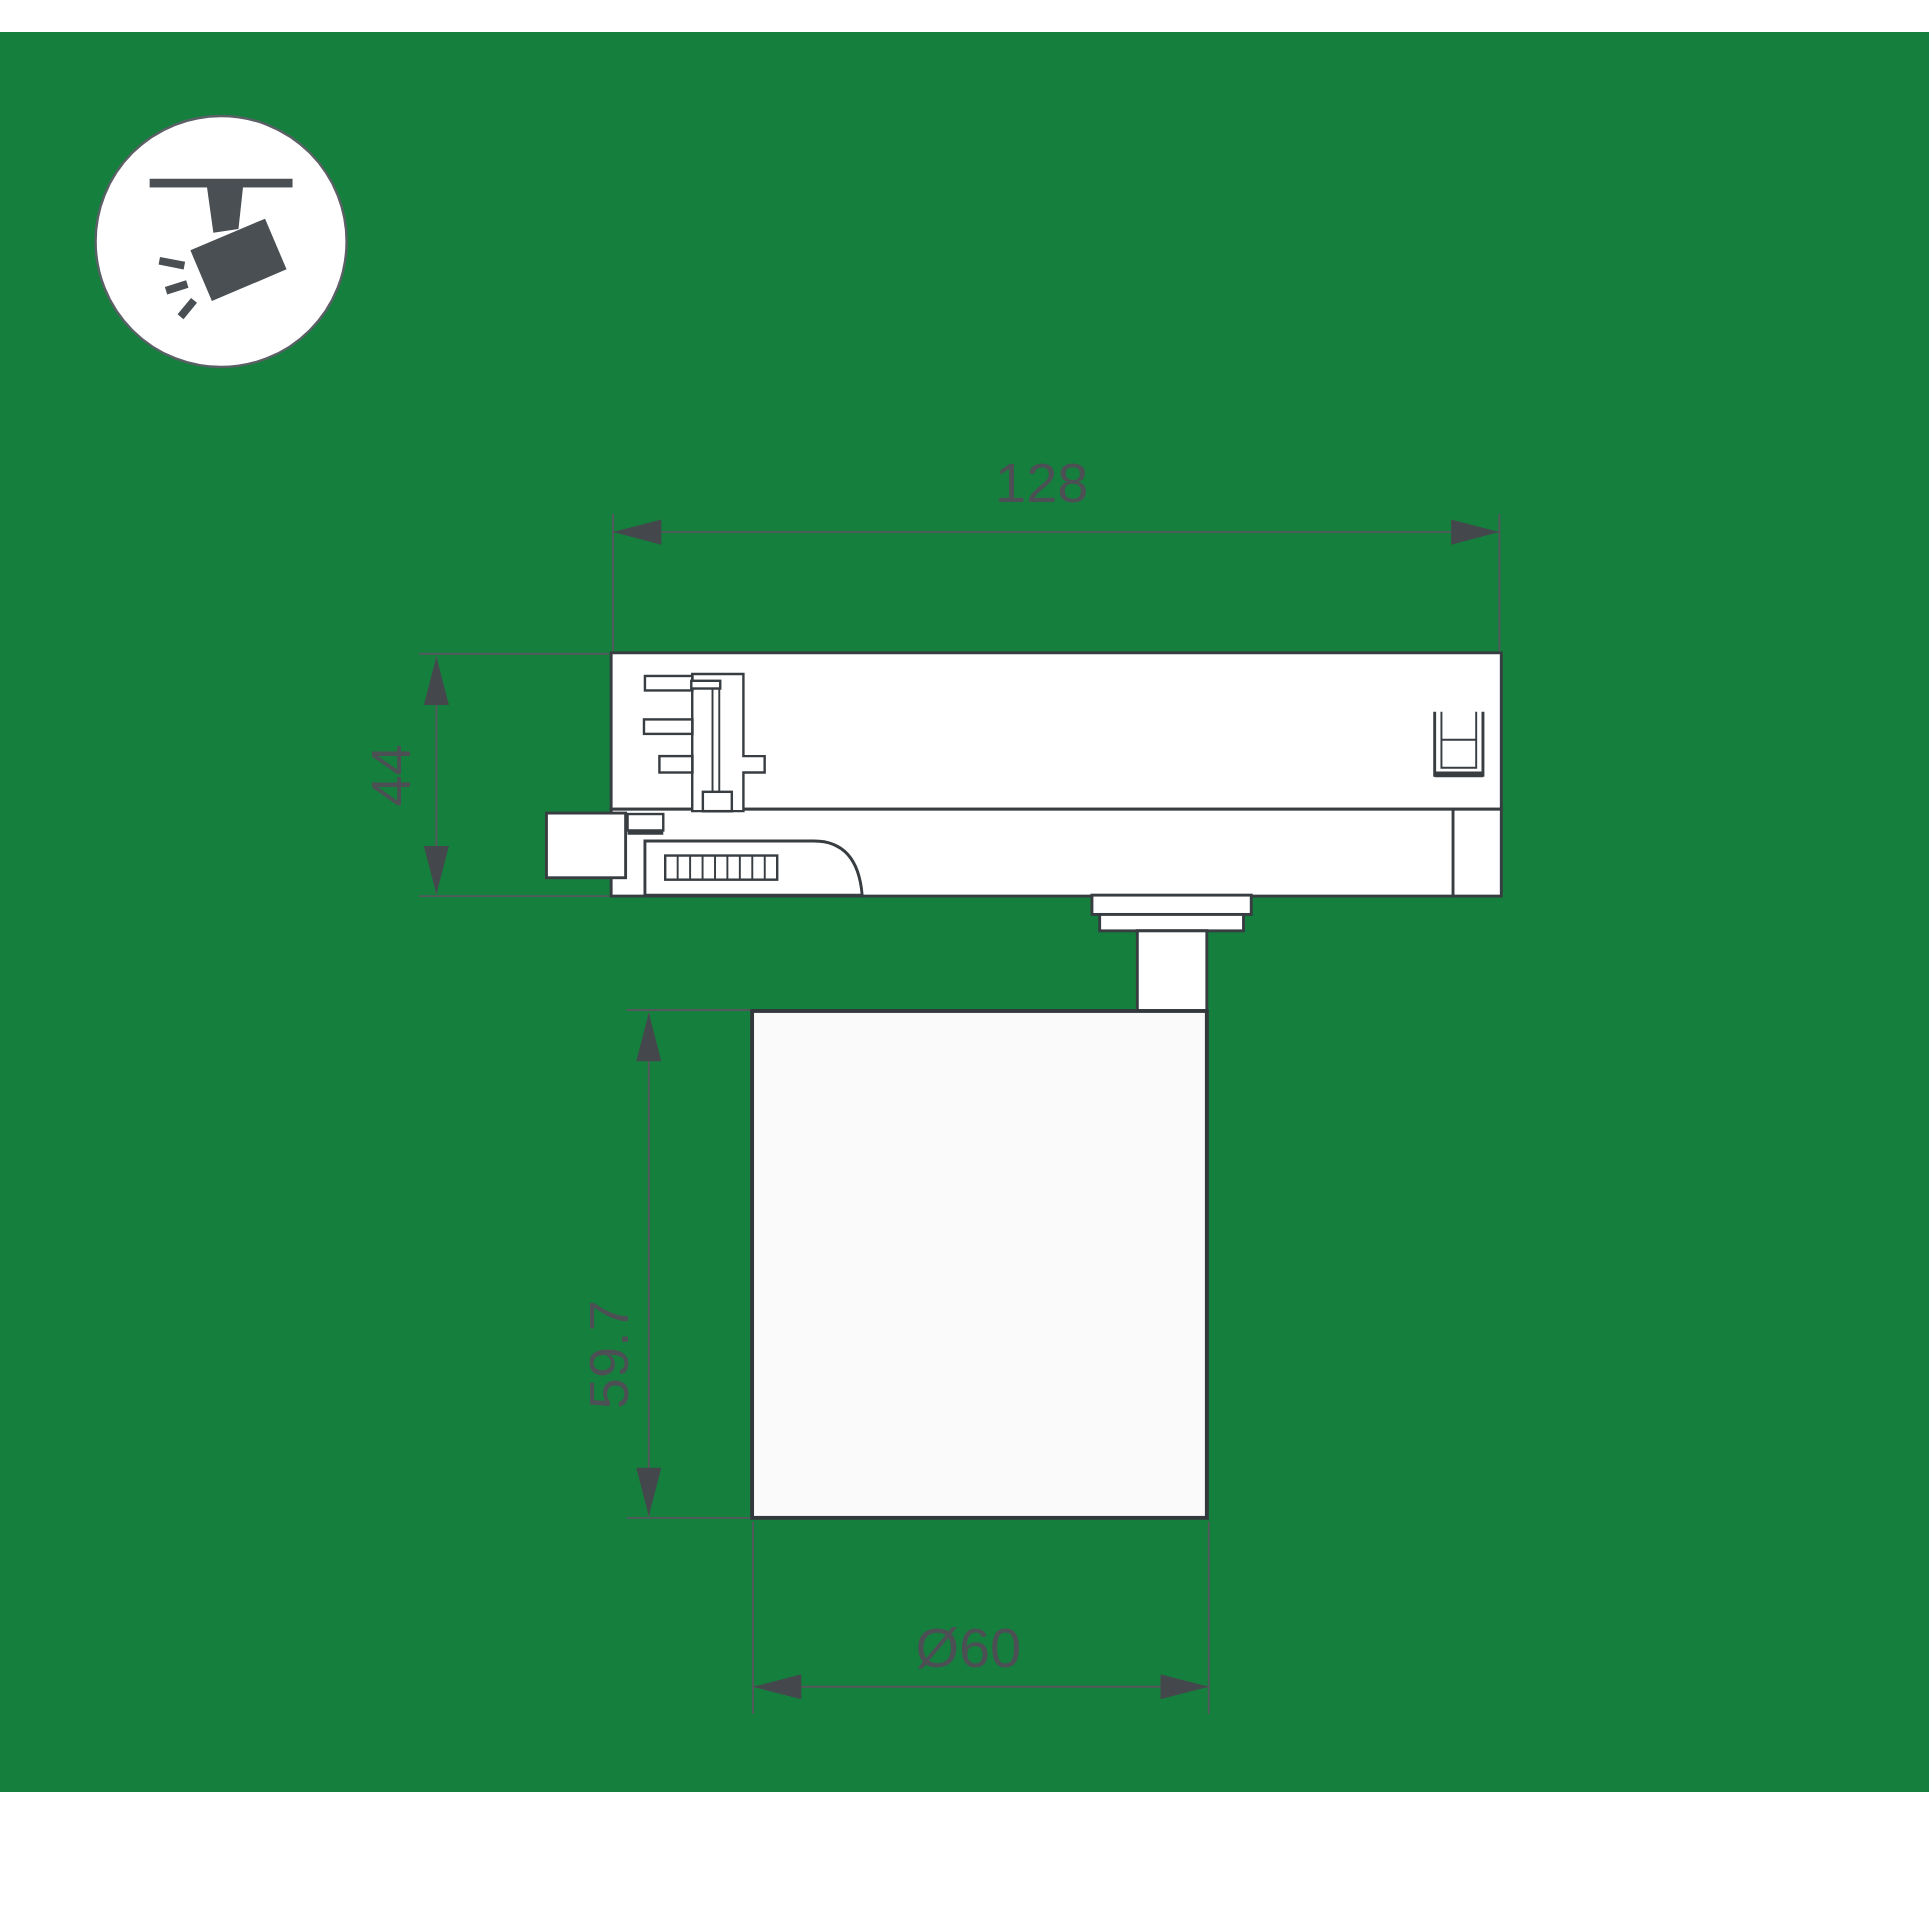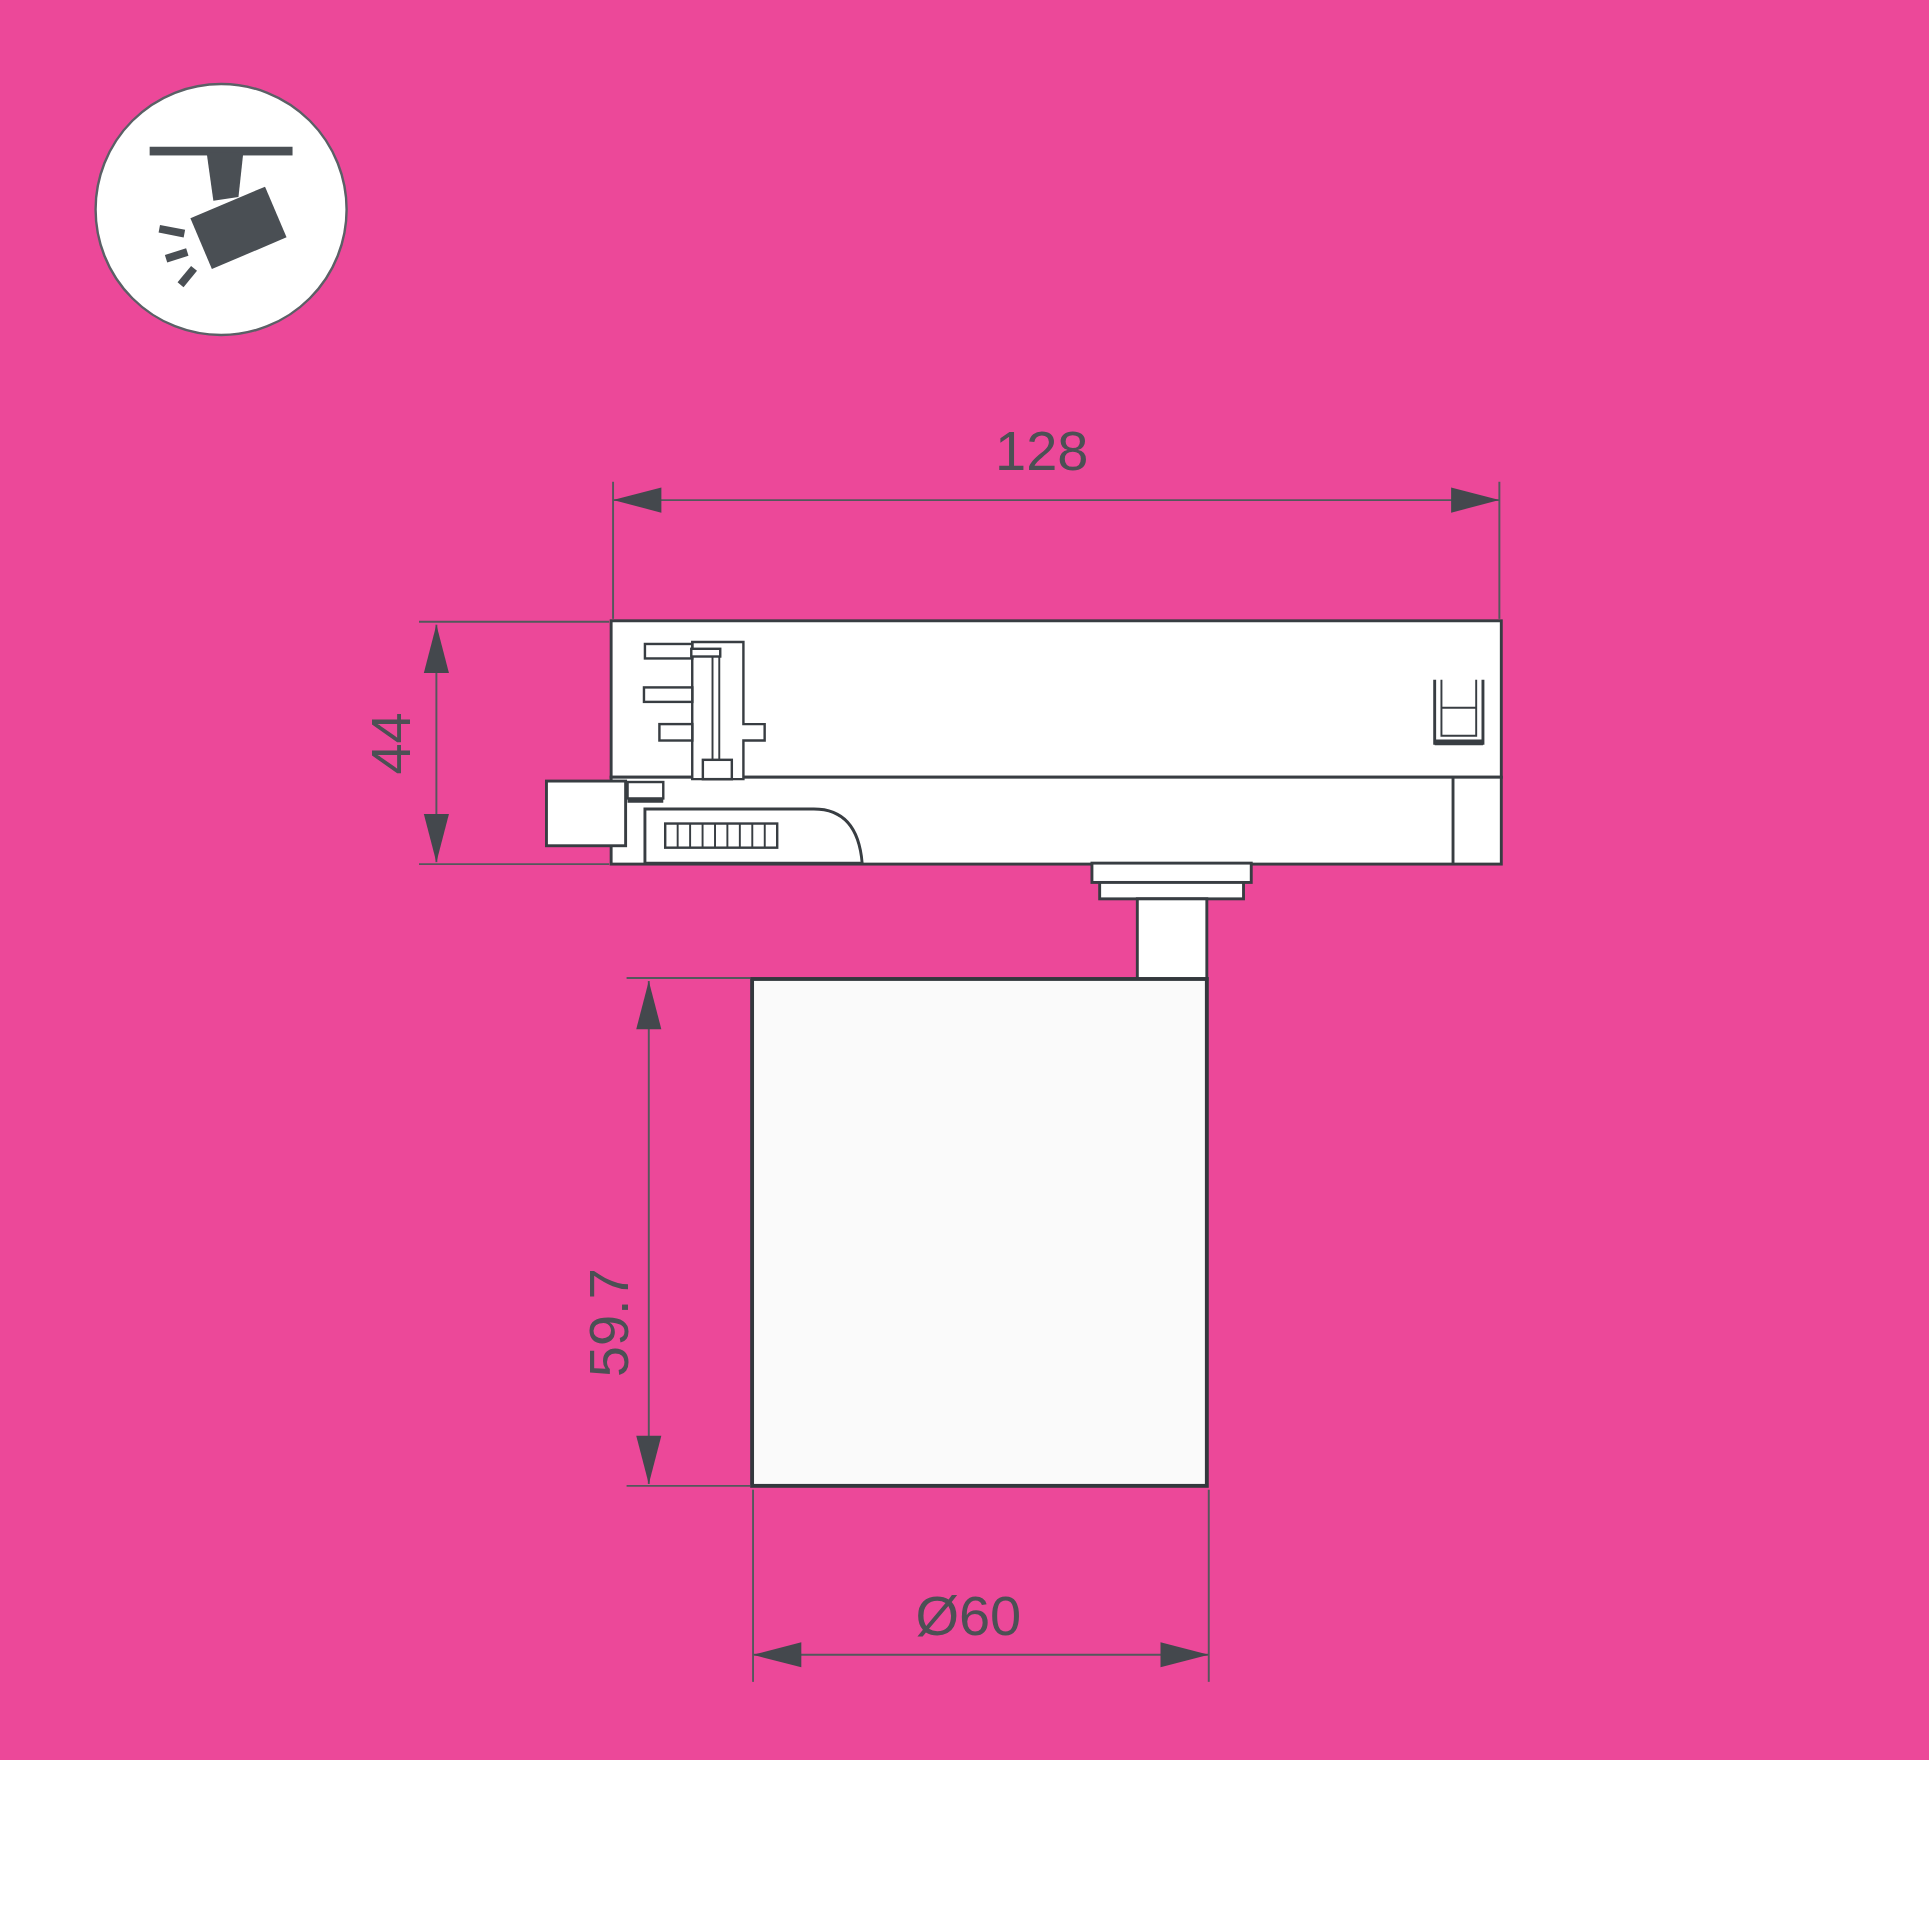--- a/index.html
+++ b/index.html
@@ -1,17 +1,17 @@
 <!DOCTYPE html>
 <html><head>
 <meta charset="utf-8">
 <style>
   html,body{margin:0;padding:0;background:#ffffff;}
-  .canvas{position:relative;width:1929px;height:1760px;background:#ec4899;overflow:hidden;
-          font-family:"Liberation Sans",sans-serif;}
+  .canvas{position:relative;width:1929px;height:1760px;background:#15803d;overflow:hidden;
+          font-family:"Liberation Sans",sans-serif;margin-top:32px;}
   svg{position:absolute;left:0;top:0;}
   
   .obj{fill:#ffffff;stroke:#383d42;stroke-width:3;stroke-linejoin:miter;}
   .obj-thick{fill:#fafafa;stroke:#33383d;stroke-width:4;}
   .obj-line{stroke:#383d42;stroke-width:3;fill:none;}
   .obj-thin{stroke:#383d42;stroke-width:2;fill:none;}
   .detail{fill:#ffffff;stroke:#383d42;stroke-width:2.5;}
   
   .dim{stroke:#54585c;stroke-width:2;fill:none;}
   .arrow{fill:#44484d;stroke:none;}

